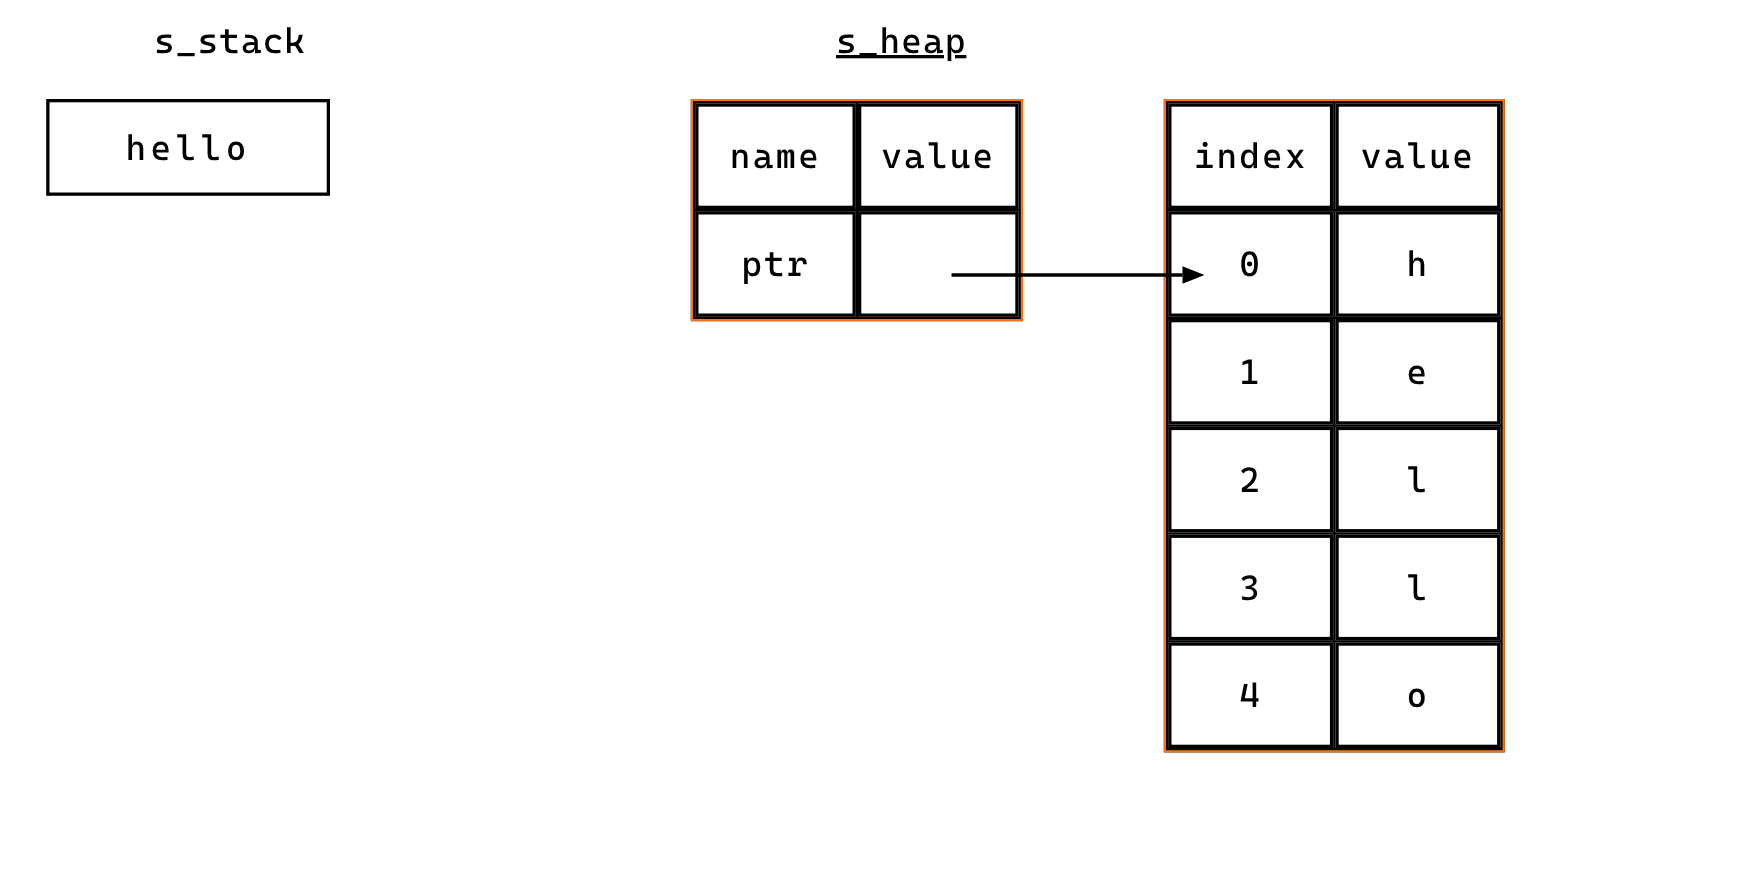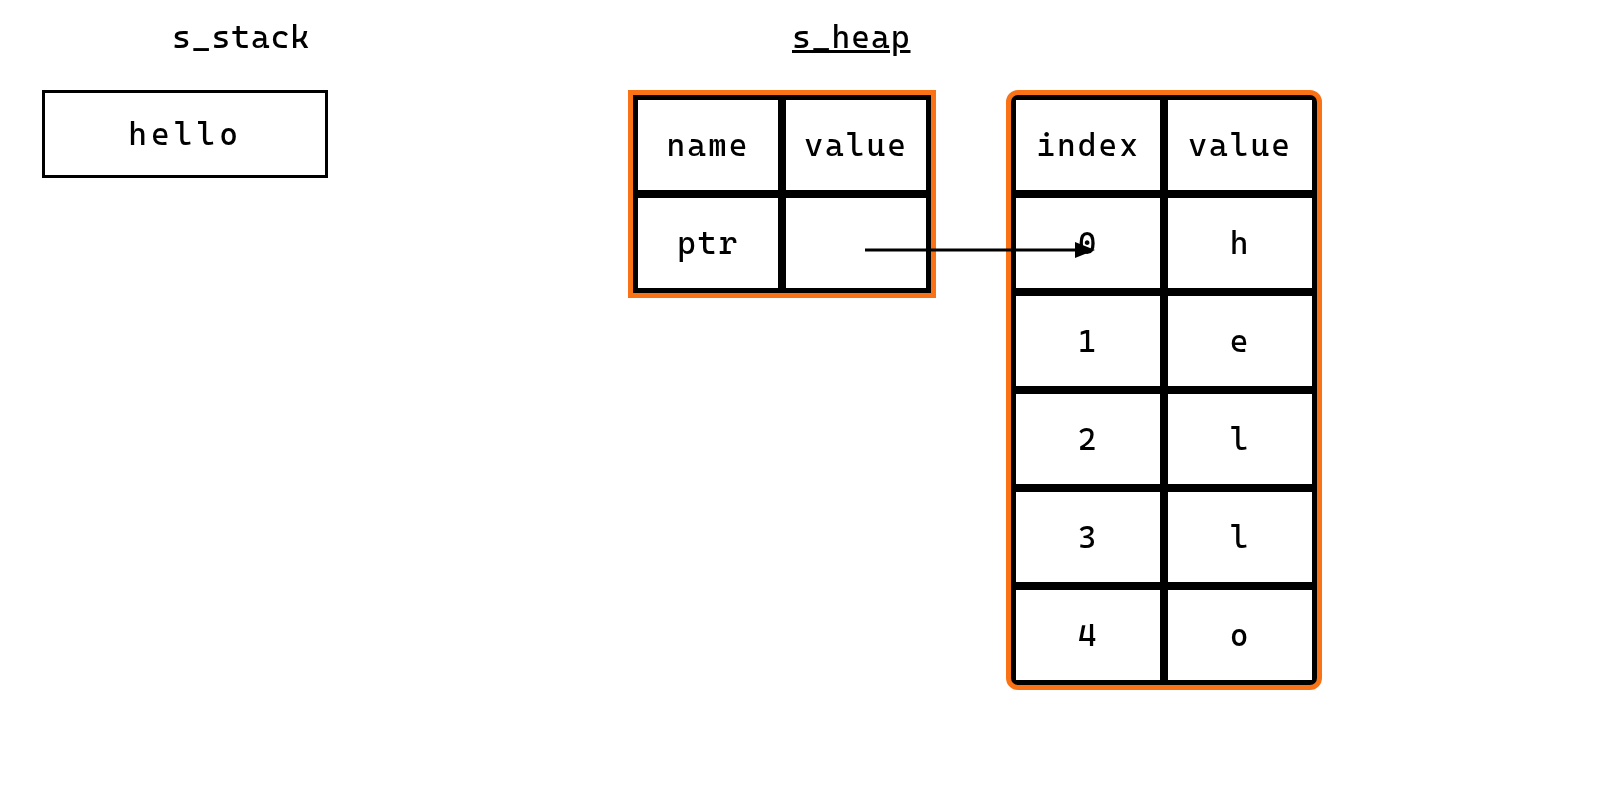--- a/index.html
+++ b/index.html
@@ -12,58 +12,56 @@
       height: 804px;
       background: #ffffff;
       font-family: ui-monospace, Menlo, Monaco, "Cascadia Mono", "Courier New", monospace;
       font-size: 32px;
       position: relative;
     }
     .label {
       position: absolute;
       font-weight: 400;
       letter-spacing: 1px;
-      margin-left: 32px;
     }
     .stack-label {
       left: 140px;
       top: 18px;
     }
     .heap-label {
       left: 760px;
       top: 18px;
       text-decoration: underline;
     }
     .stack-box {
       position: absolute;
       left: 42px;
       top: 90px;
-      width: 286px;
+      width: 258px;
       height: 88px;
       border: 3px solid #000;
       display: flex;
       align-items: center;
       justify-content: center;
       letter-spacing: 4px;
     }
     table {
       position: absolute;
       border-collapse: separate;
       border-spacing: 2px;
-      border: 5px solid #f97316;
+      border: 2px solid #f97316;
       background: #000;
     }
     table.heap-struct {
       left: 628px;
       top: 90px;
     }
     table.heap-buffer {
-      left: 1006px;
+      left: 1058px;
       top: 90px;
-      border-radius: 12px;
     }
     td {
       border: 3px solid #000;
       background: #fff;
       text-align: center;
       vertical-align: middle;
       height: 96px;
       padding: 0;
       letter-spacing: 2px;
     }

